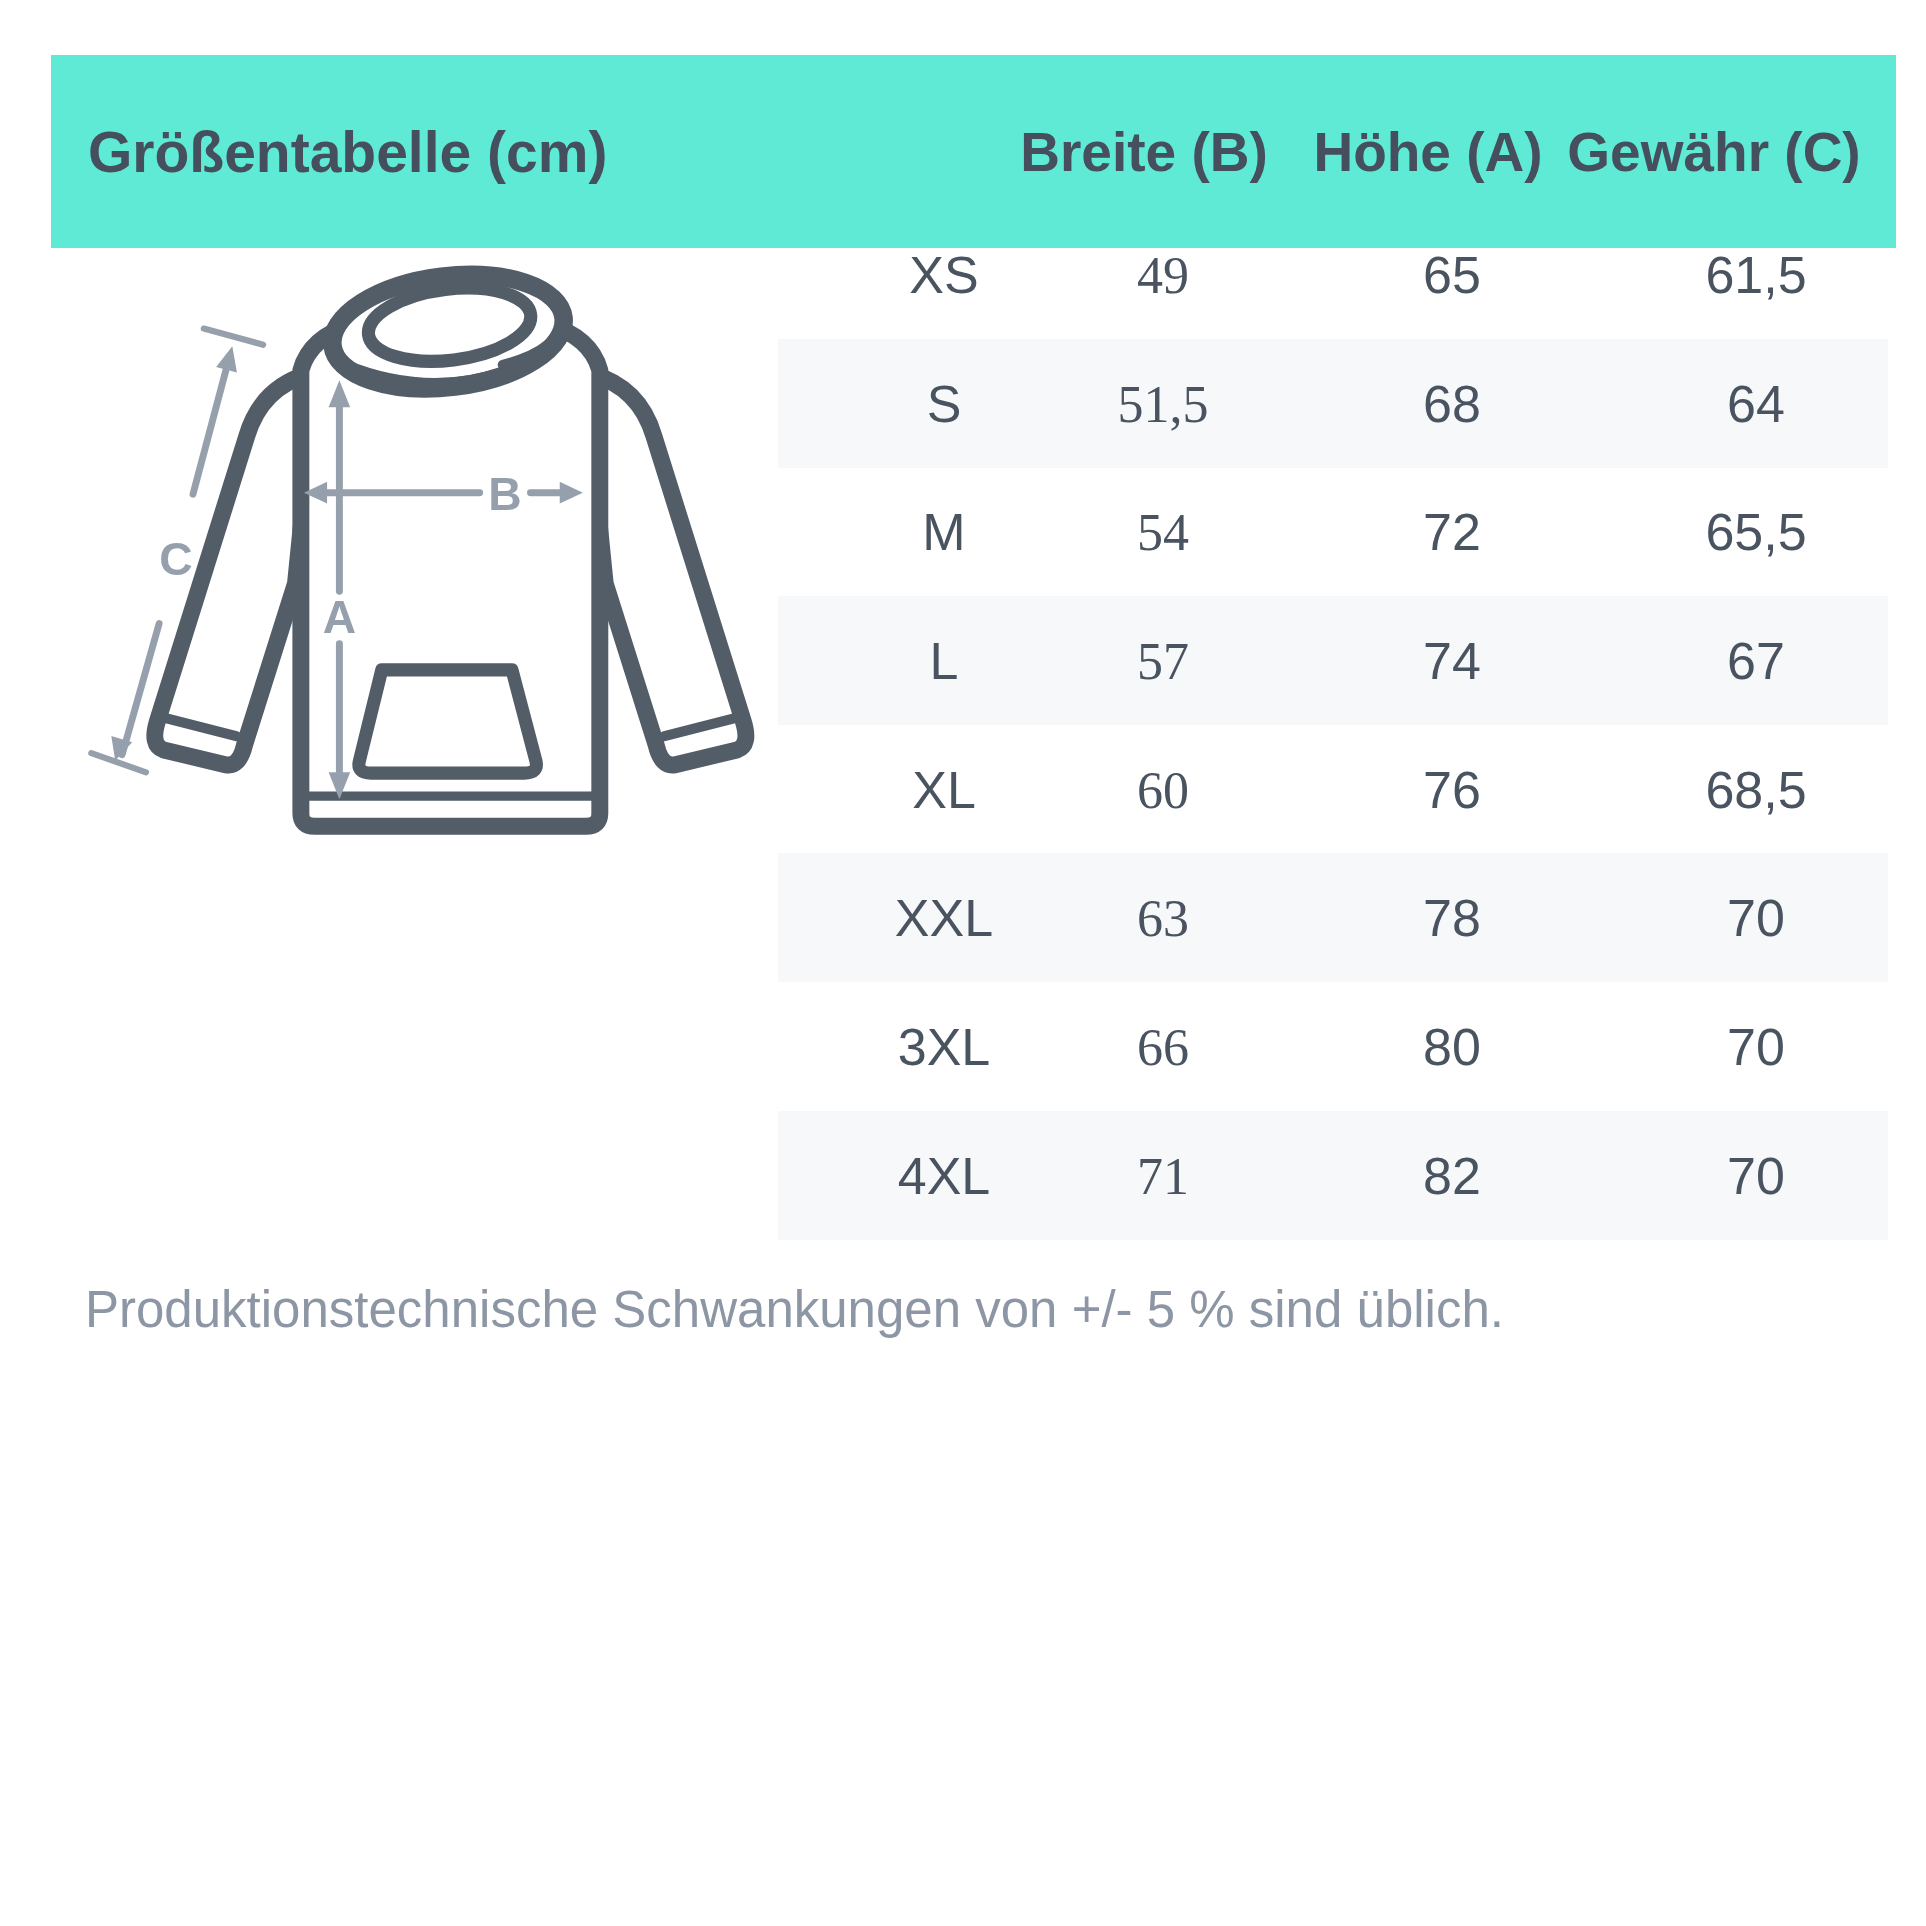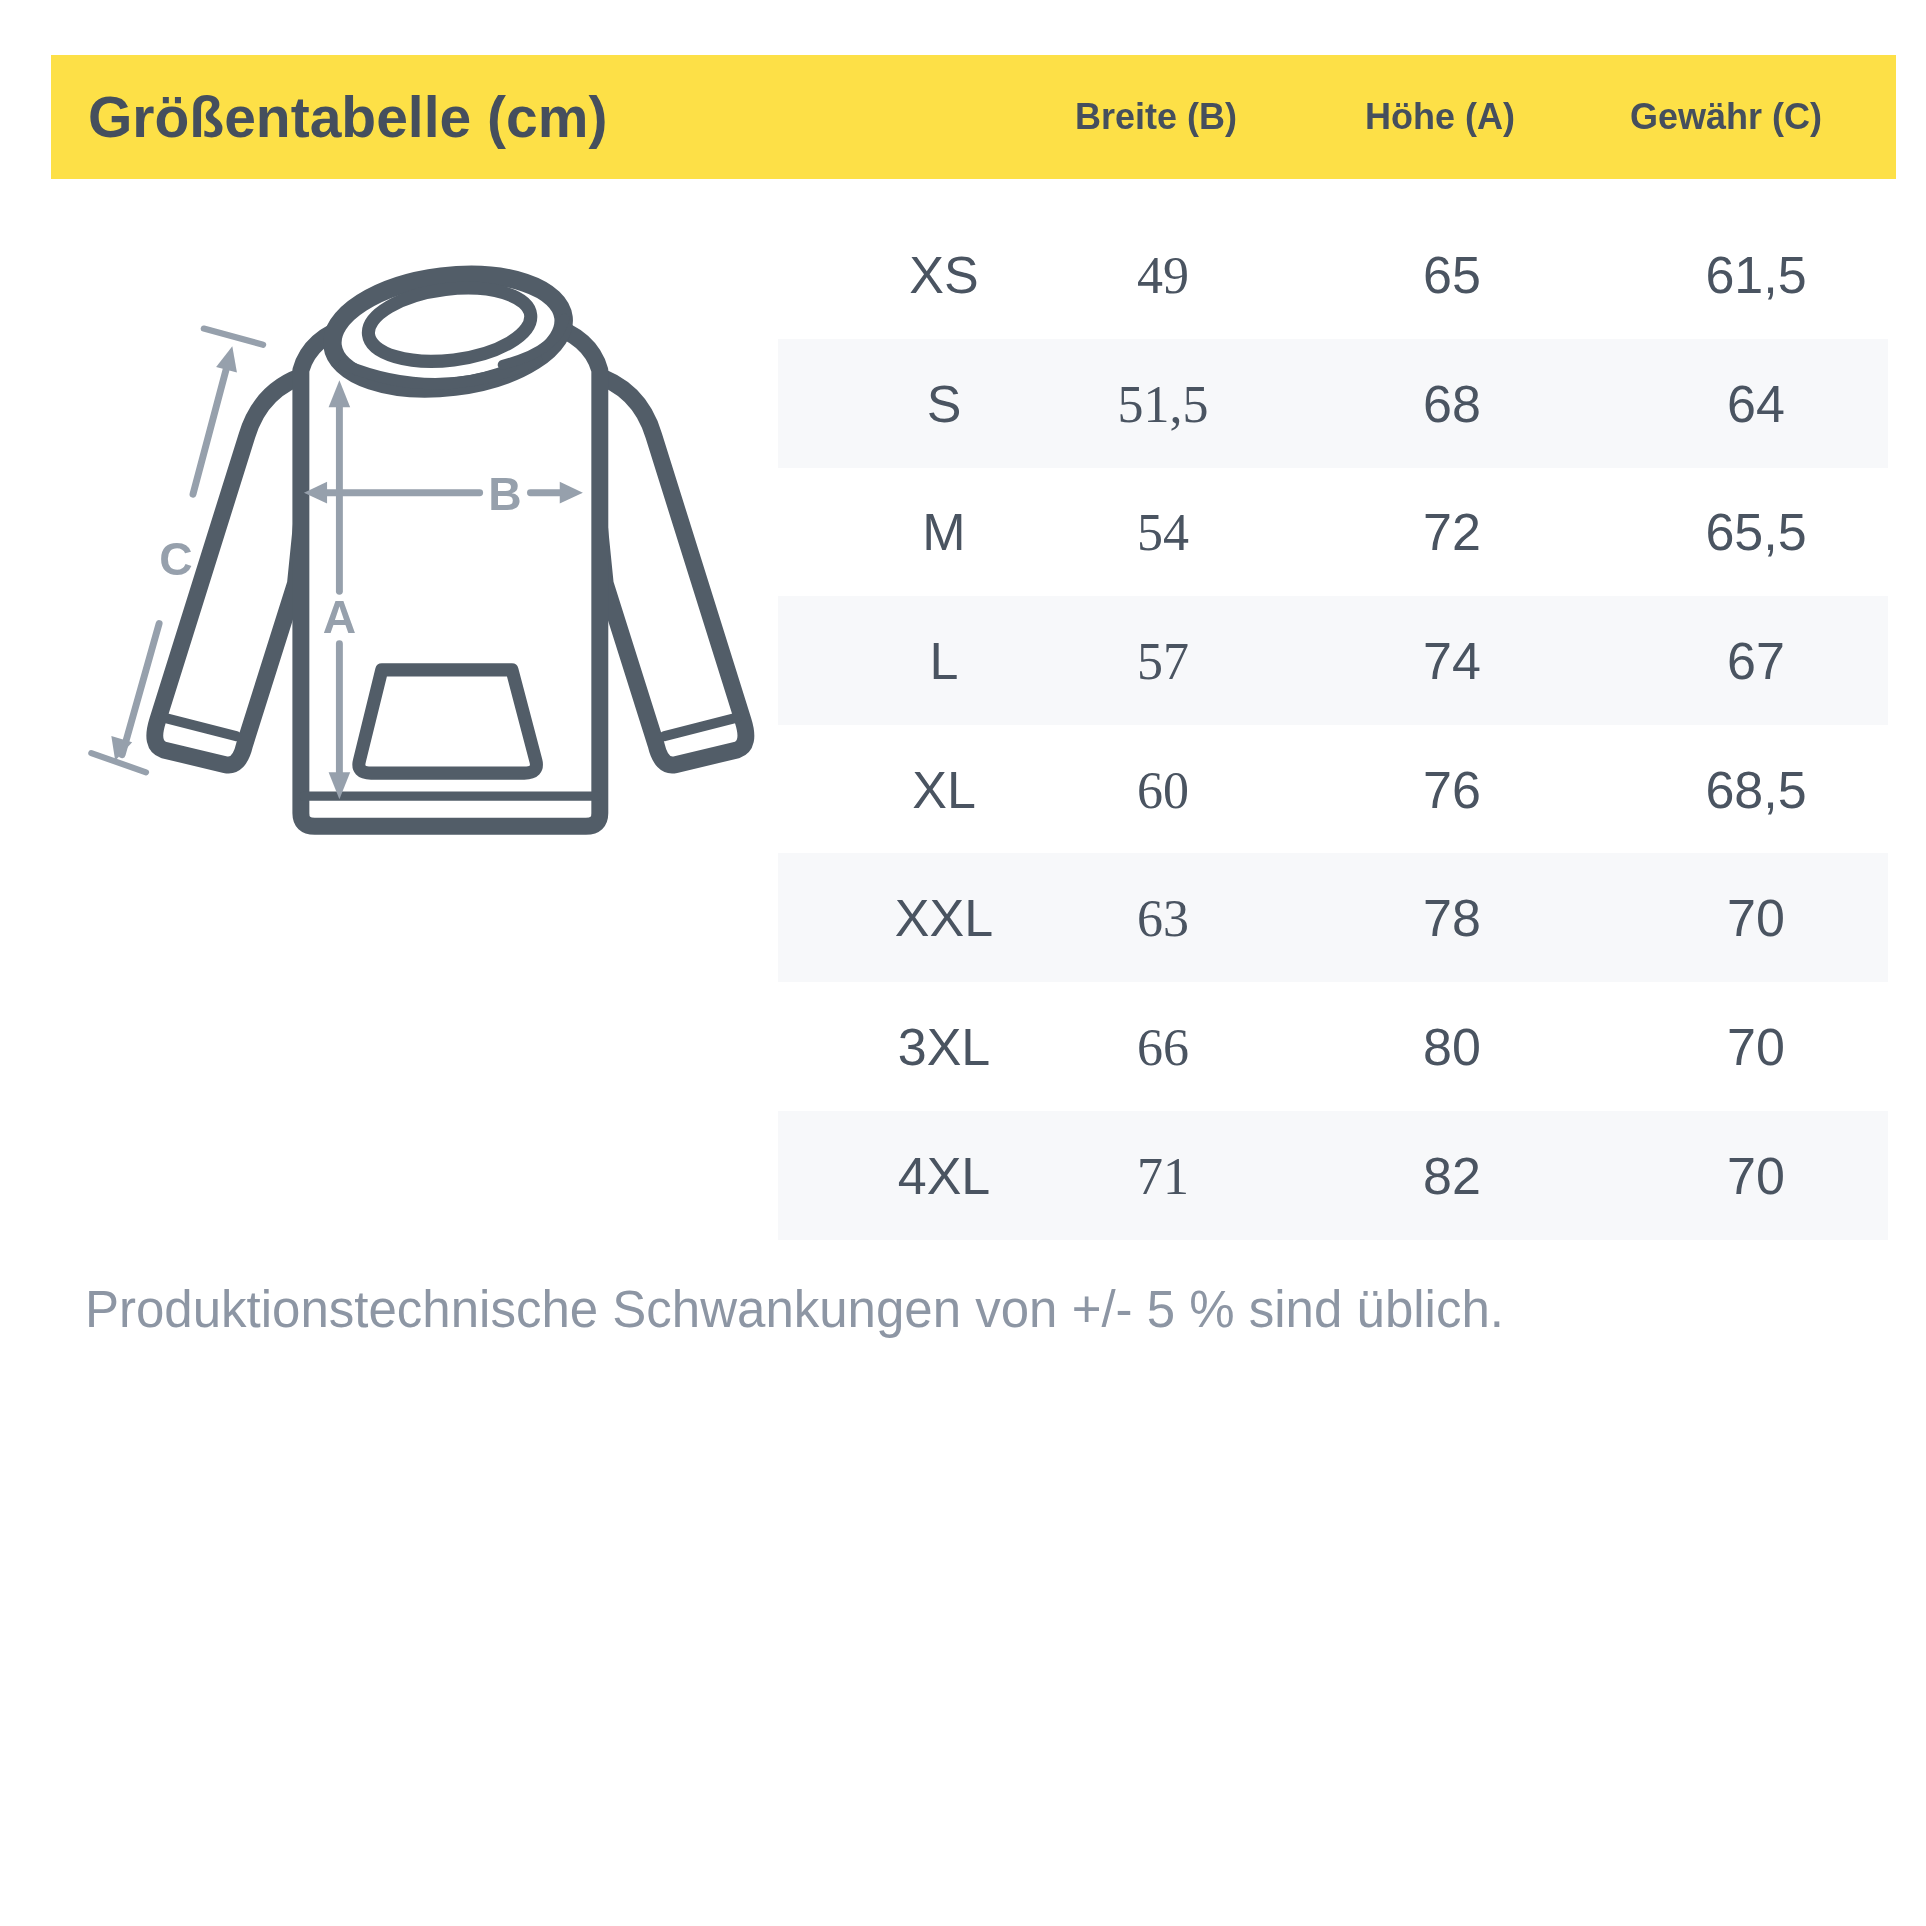--- a/index.html
+++ b/index.html
@@ -1,25 +1,25 @@
 <!DOCTYPE html>
 <html style="font-size:12.3px"><head>
 <meta charset="utf-8">
 <style>
   html,body{margin:0;padding:0;background:#ffffff;}
   body{width:1926px;height:1926px;position:relative;overflow:hidden;
        font-family:"Liberation Sans","DejaVu Sans",sans-serif;}
 
   
-  .header-band{position:absolute;left:51px;top:55px;width:1845px;height:124px;
-               background:#fde047;}
+  .header-band{position:absolute;left:51px;top:55px;width:1845px;height:193px;
+               background:#5eead4;}
   .page-title{position:absolute;left:37px;top:50%;transform:translateY(-50%);
               font-size:57px;font-weight:bold;color:#454f5d;white-space:nowrap;}
   .hcol{position:absolute;top:50%;transform:translate(-50%,-50%);
-        font-size:36px;font-weight:bold;color:#454f5d;white-space:nowrap;margin-left:12px;}
+        font-size:55px;font-weight:bold;color:#454f5d;white-space:nowrap;}
   .hcol.c1{left:1093px;}
   .hcol.c2{left:1377px;}
   .hcol.c3{left:1663px;}
 
   
   .size-rows{position:absolute;left:778px;top:210px;width:1110px;}
   .srow{position:absolute;left:0;width:1110px;height:129px;}
   .srow.stripe{background:#f7f8fa;}
   .srow .cell{position:absolute;top:50%;transform:translate(-50%,-50%);
               font-size:52px;color:#4a5461;white-space:nowrap;}

